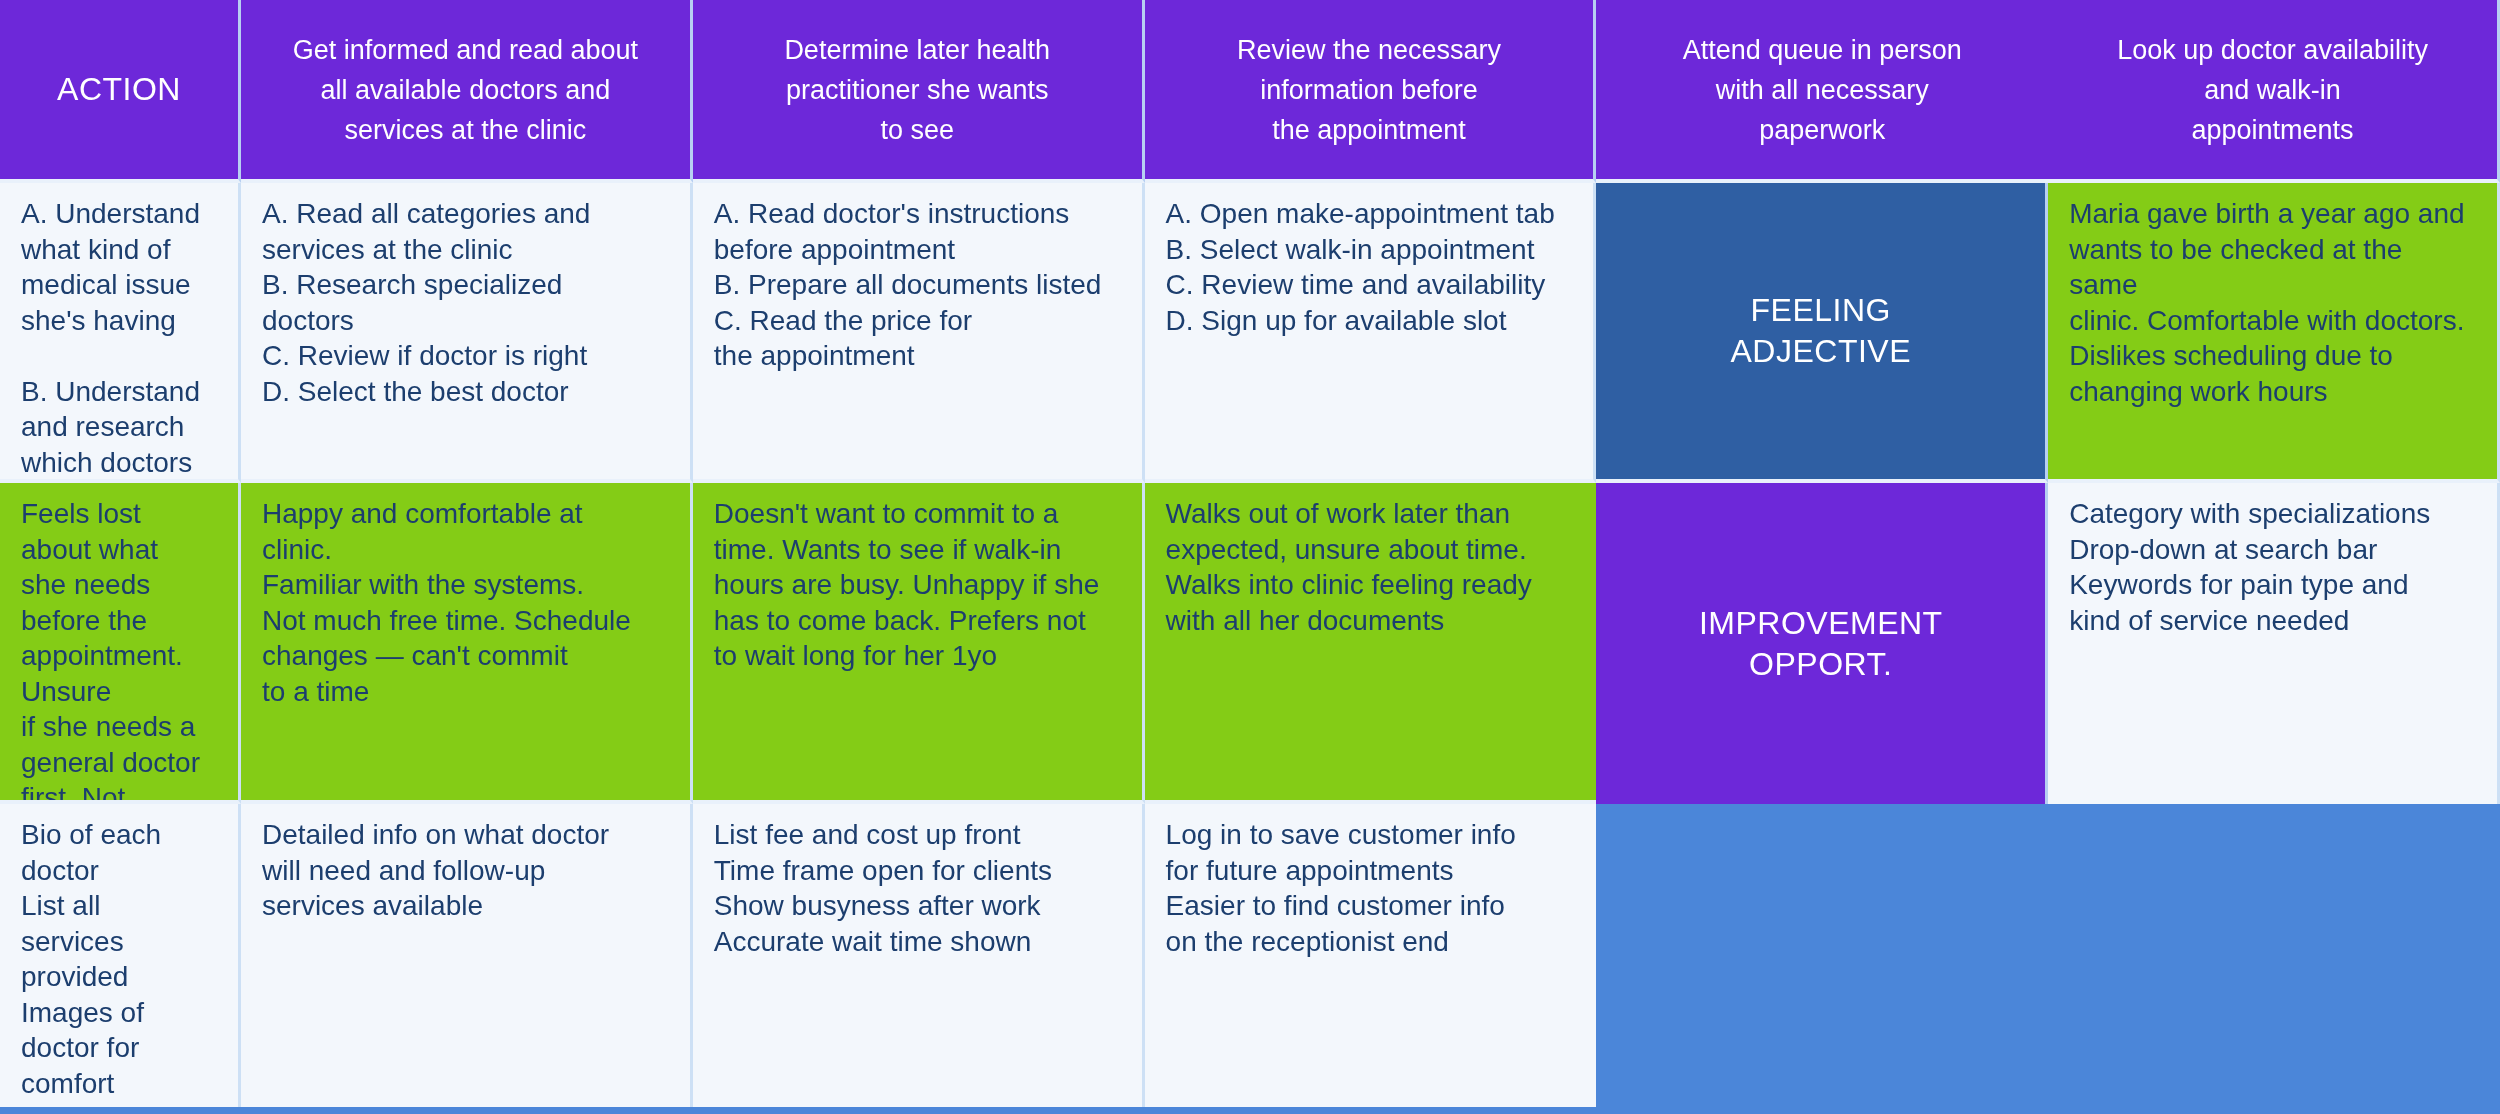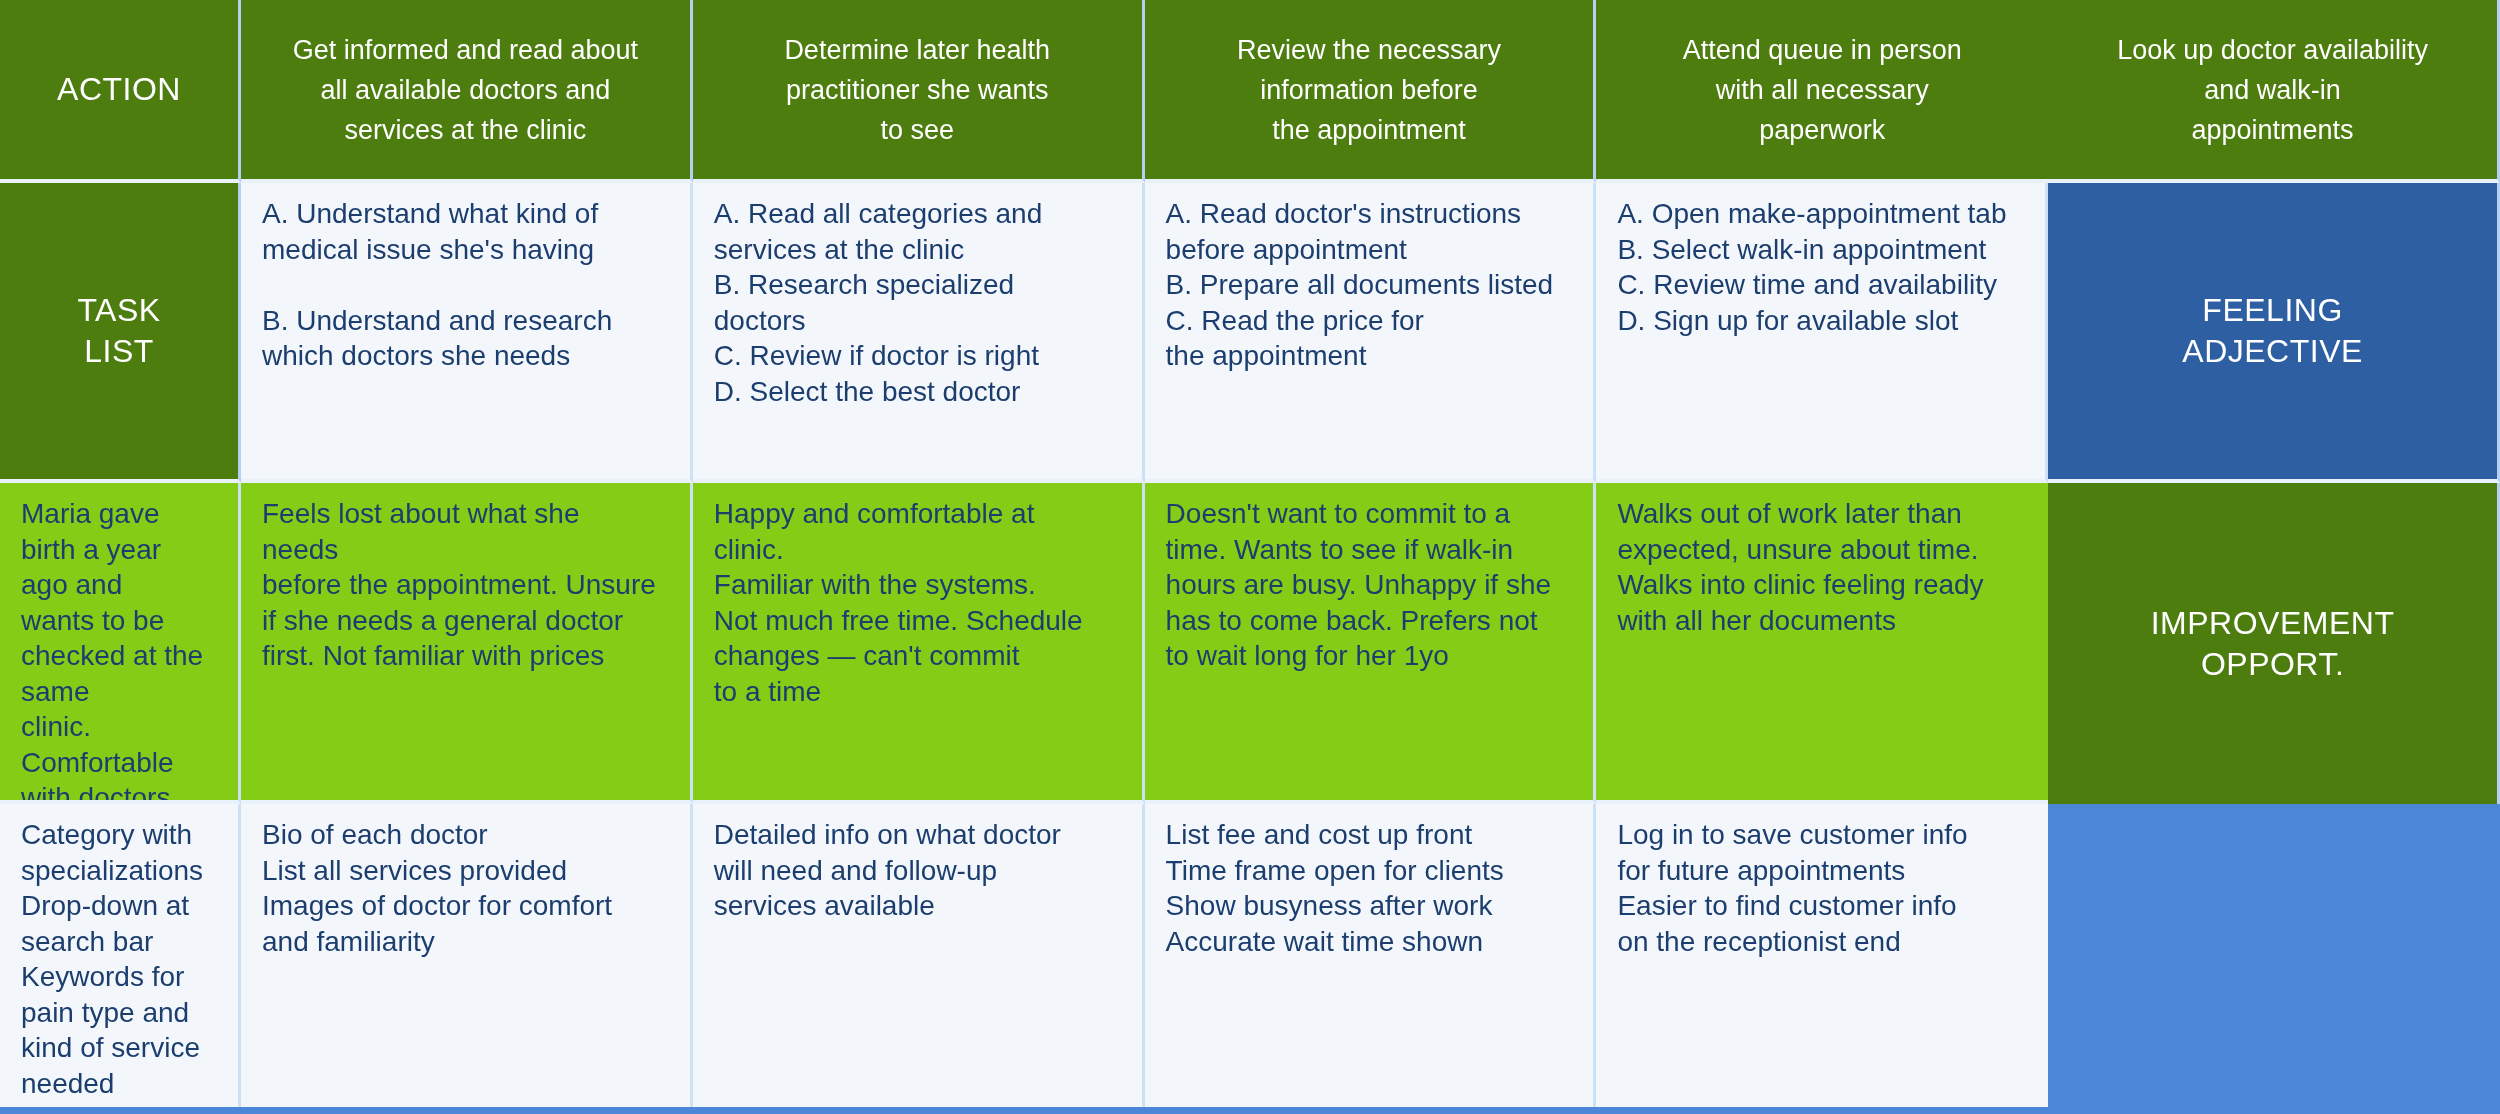--- a/index.html
+++ b/index.html
@@ -23,21 +23,21 @@
   }
   .cell {
     box-sizing: border-box;
     border-right: 3px solid #cde0f5;
     border-bottom: 4px solid #e9f1fb;
     overflow: hidden;
   }
   .cell.last-col { border-right: none; }
   .cell.bottom-row { border-bottom: none; }
 
-  .blue  { background: #4d7c0f; border-right-color: #b7cff2; }
+  .blue  { background: #6d28d9; border-right-color: #b7cff2; }
   .dkblue{ background: #2f5fa3; border-right-color: #b7cff2; }
   .light { background: #f3f7fc; }
   .shade { background: #84cc16; }
 
   .center-cell {
     display: flex; align-items: center; justify-content: center;
     text-align: center;
   }
   .label-text, .header-text {
     color: #ffffff;
@@ -83,24 +83,20 @@
       <span class="header-text">Attend queue in person
 with all necessary
 paperwork</span>
     </div>
     <div class="cell blue center-cell">
       <span class="header-text">Look up doctor availability
 and walk-in
 appointments</span>
     </div>
 
-    <div class="cell blue center-cell">
-      <span class="label-text">TASK
-LIST</span>
-    </div>
     <div class="cell light body-cell">
       <span class="body-text">A. Understand what kind of
 medical issue she's having
 
 B. Understand and research
 which doctors she needs</span>
     </div>
     <div class="cell light body-cell">
       <span class="body-text">A. Read all categories and
 services at the clinic

